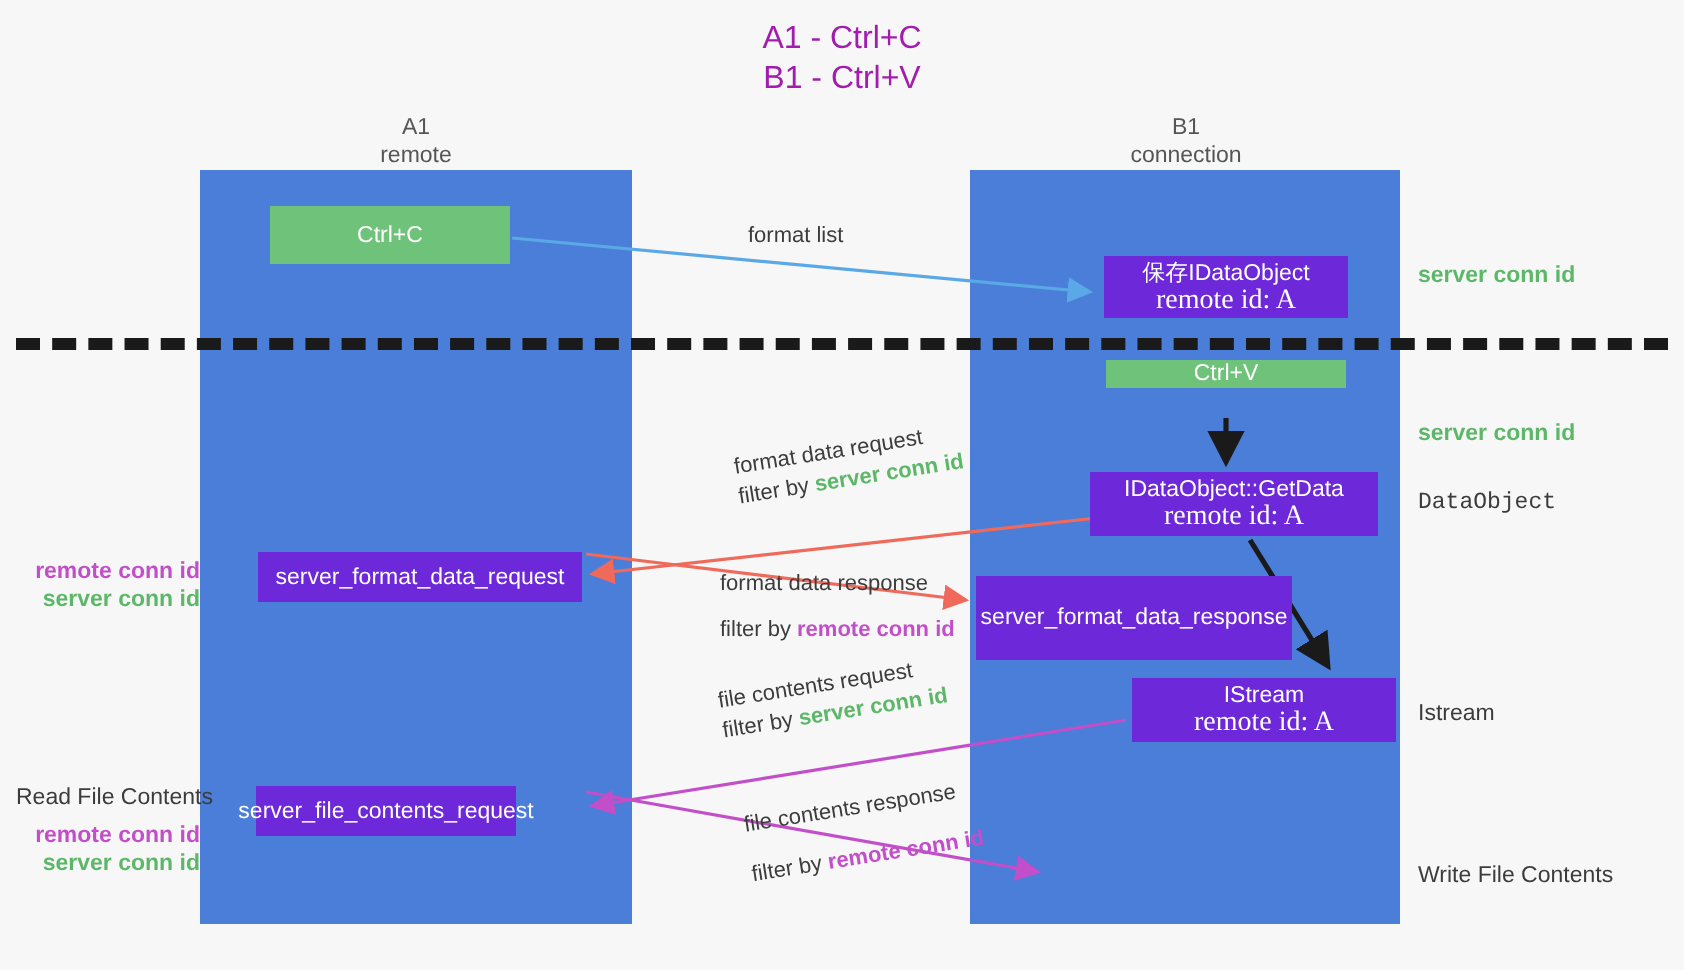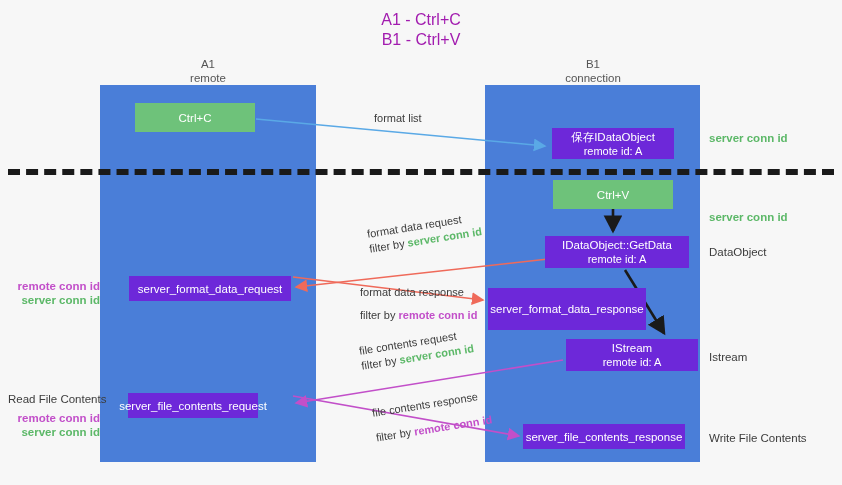--- a/index.html
+++ b/index.html
@@ -41,44 +41,44 @@
 
   
   .node{
     box-sizing:border-box;
     display:flex;flex-direction:column;
     align-items:center;justify-content:center;
     color:#ffffff;font-size:11.5px;line-height:14px;
     text-align:center;
     padding:2px 16px;
   }
-  .node .l2{font-size:11px;}
+  .node .l2{font-size:14px;font-family:Liberation Serif, serif;}
   .green{background:#6ec27a;}
   .orange{background:#6d28d9;}
 
   #n-ctrlc  {left:135px;top:103px;width:120px;height:29px;}
-  #n-ctrlv  {left:553px;top:180px;width:120px;height:29px;text-align:center;}
+  #n-ctrlv  {left:553px;top:180px;width:120px;height:14px;text-align:center;}
   #n-save   {left:552px;top:128px;width:122px;height:31px;}
   #n-getdata{left:545px;top:236px;width:144px;height:32px;}
   #n-istream{left:566px;top:339px;width:132px;height:32px;}
 
   #n-sfdreq {left:129px;top:276px;width:162px;height:25px;}
   #n-sfdres {left:488px;top:288px;width:158px;height:42px;}
   #n-sfcreq {left:128px;top:393px;width:130px;height:25px;}
   #n-sfcres {left:523px;top:424px;width:162px;height:25px;}
 
   
   .sidelbl{font-size:11.5px;line-height:14px;}
   .green-t{color:#5cb868;font-weight:bold;}
   .purple-t{color:#c24fc9;font-weight:bold;}
   .plain-t{color:#3c3c3c;}
 
   #lbl-sci-1{left:709px;top:131px;}
   #lbl-sci-2{left:709px;top:210px;}
-  #lbl-dataobject{left:709px;top:245px;}
+  #lbl-dataobject{left:709px;top:245px;font-family:Liberation Mono, monospace;}
   #lbl-istream{left:709px;top:350px;}
   #lbl-writefc{left:709px;top:431px;}
 
   #lbl-left-1{left:8px;top:279px;width:92px;text-align:right;}
   #lbl-readfc{left:8px;top:392px;width:185px;text-align:left;}
   #lbl-left-2{left:8px;top:411px;width:92px;text-align:right;}
 
   
   .edgelbl{font-size:11px;line-height:15px;color:#3c3c3c;white-space:nowrap;}
   .edgelbl .hl-g{color:#5cb868;font-weight:bold;}
@@ -176,23 +176,20 @@
   </div>
 
   <div class="abs node orange" id="n-sfdres">
     <div>server_format_data_response</div>
   </div>
 
   <div class="abs node orange" id="n-sfcreq">
     <div>server_file_contents_request</div>
   </div>
 
-  <div class="abs node orange" id="n-sfcres">
-    <div>server_file_contents_response</div>
-  </div>
 
   <div class="abs edgelbl" id="e-formatlist">
     <span>format list</span>
   </div>
 
   <div class="abs edgelbl" id="e-fdreq">
     <div>format data request</div>
     <div><span>filter by </span><span class="hl-g">server conn id</span></div>
   </div>
 

